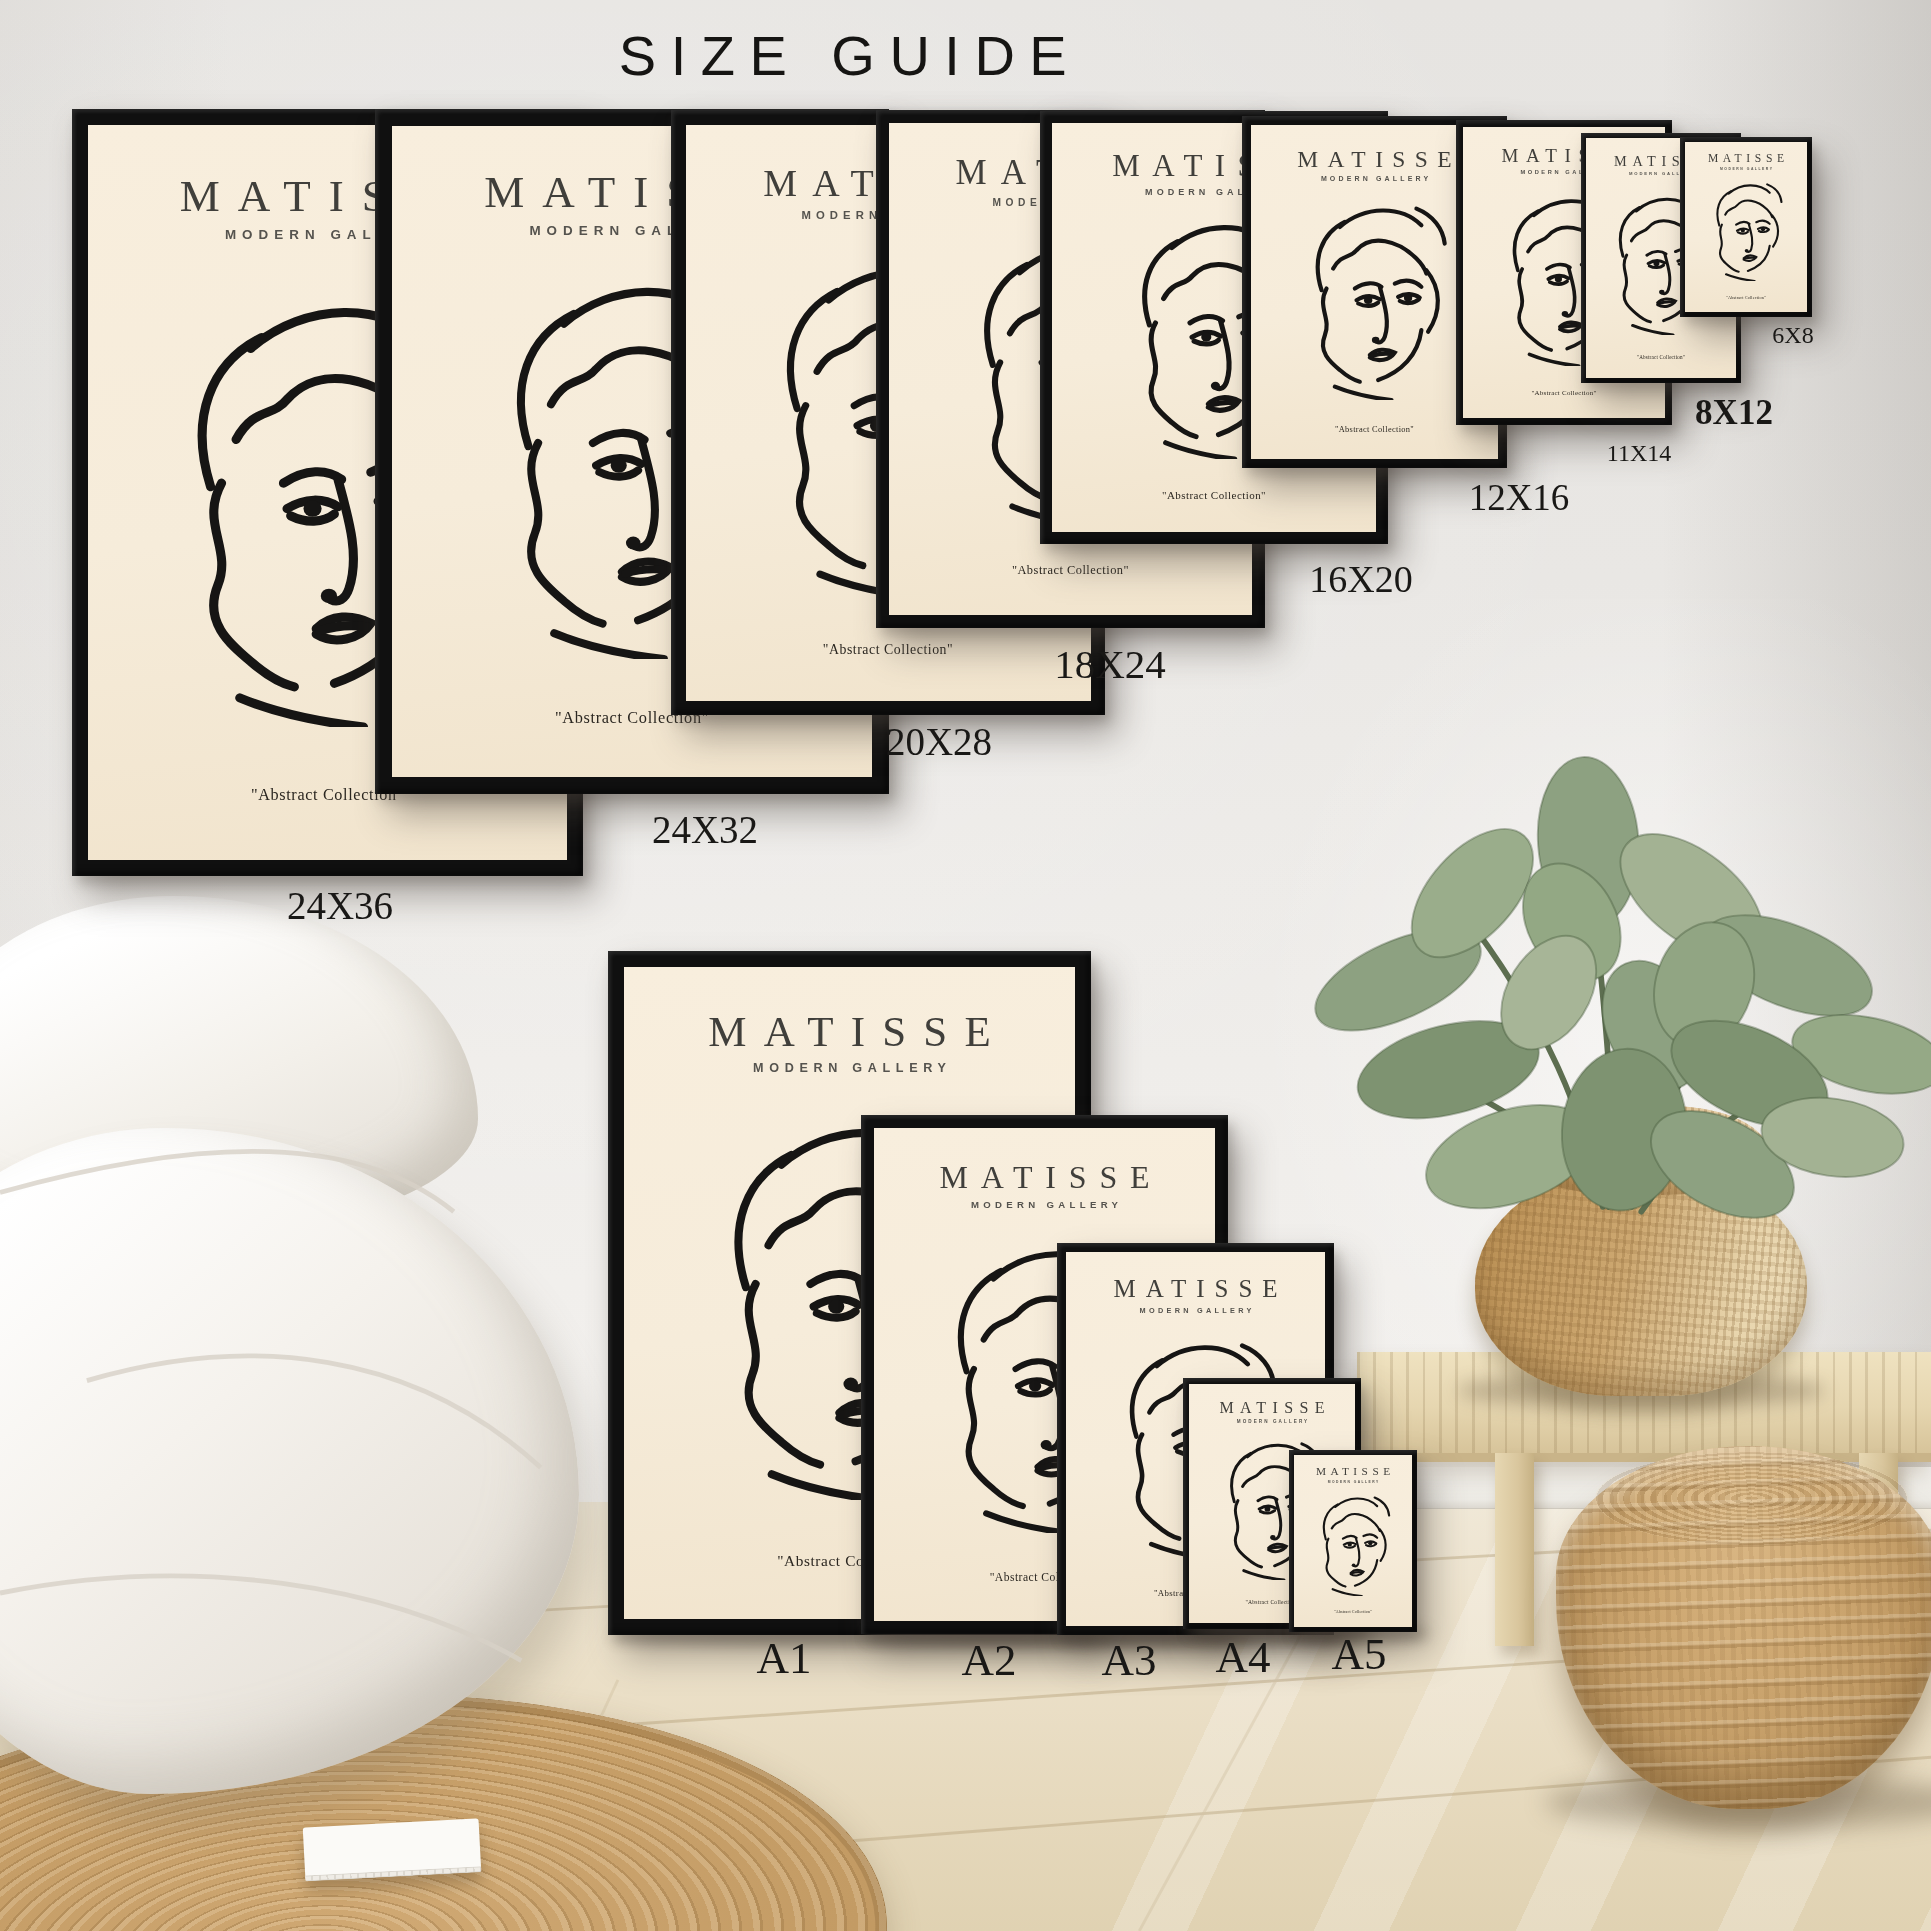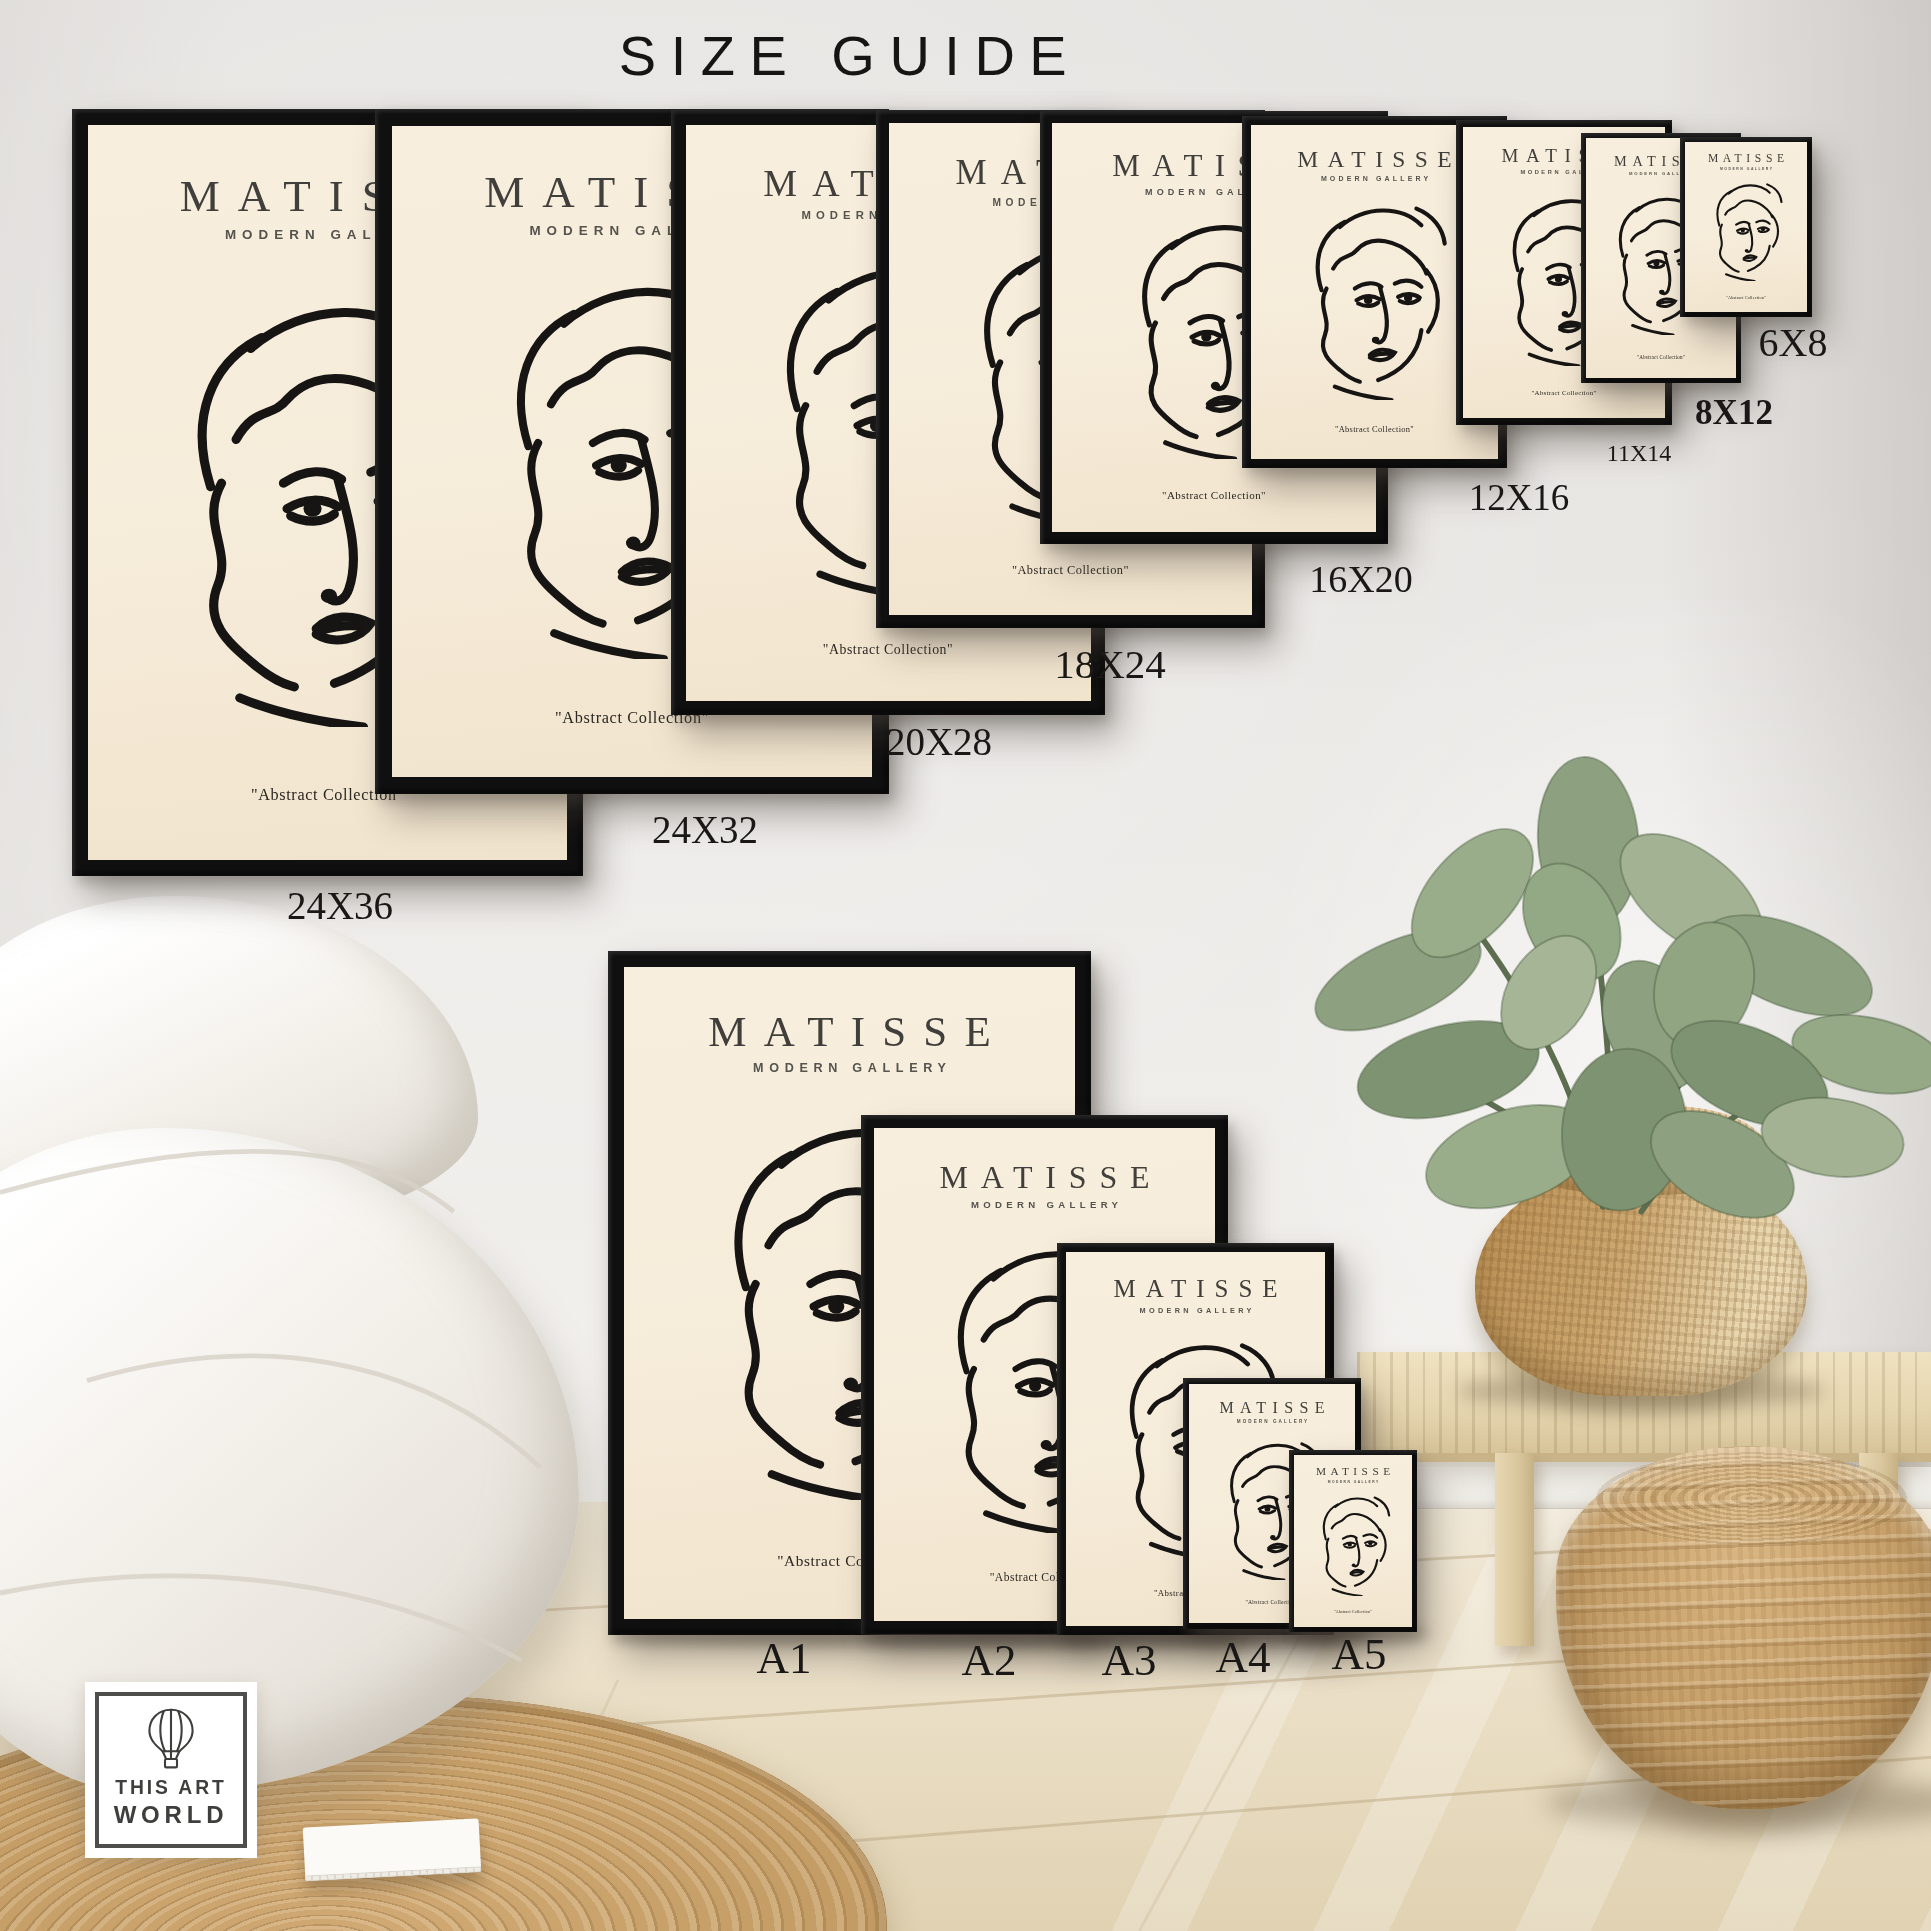--- a/index.html
+++ b/index.html
@@ -302,21 +302,21 @@
       <div class="poster" style="left: 1680px; top: 137px; width: 132px; height: 180px; z-index: 18;">
         <div class="paper" style="inset: 4.8px;">
           <div class="p-title" style="top: 10.5px; font-size: 11.6px; letter-spacing: 0.4em; padding-left: 0.4em; box-sizing: border-box;">MATISSE</div>
           <div class="p-sub" style="top: 25px; font-size: 3.4px; letter-spacing: 0.45em; padding-left: 0.45em; box-sizing: border-box;">MODERN GALLERY</div>
           <svg viewBox="0 0 200 250" class="p-face" style="top: 34px; height: 105px;">
             <use href="#face"></use>
           </svg>
           <div class="p-caption" style="bottom: 12.7px; font-size: 4.2px; letter-spacing: 0.04em;">"Abstract Collection"</div>
         </div>
       </div>
-      <div class="size-label" style="left: 1793px; top: 323px; font-size: 40px;">6X8</div>
+      <div class="size-label" style="left: 1793px; top: 323px; font-size: 24px;">6X8</div>
       <div class="contact-shadow" style="left: 612px; top: 1627px; width: 512px; height: 19.3px; z-index: 23;"></div>
       <div class="poster" style="left: 608px; top: 951px; width: 483px; height: 684px; z-index: 24;">
         <div class="paper" style="inset: 16.4px;">
           <div class="p-title" style="top: 40px; font-size: 43px; letter-spacing: 0.4em; padding-left: 0.4em; box-sizing: border-box;">MATISSE</div>
           <div class="p-sub" style="top: 94px; font-size: 12.6px; letter-spacing: 0.45em; padding-left: 0.45em; box-sizing: border-box;">MODERN GALLERY</div>
           <svg viewBox="0 0 200 250" class="p-face" style="top: 130px; height: 403px;">
             <use href="#face"></use>
           </svg>
           <div class="p-caption" style="bottom: 49px; font-size: 15.3px; letter-spacing: 0.04em;">"Abstract Collection"</div>
         </div>
@@ -365,30 +365,14 @@
           <div class="p-sub" style="top: 25px; font-size: 3.3px; letter-spacing: 0.45em; padding-left: 0.45em; box-sizing: border-box;">MODERN GALLERY</div>
           <svg viewBox="0 0 200 250" class="p-face" style="top: 34px; height: 107px;">
             <use href="#face"></use>
           </svg>
           <div class="p-caption" style="bottom: 13px; font-size: 4px; letter-spacing: 0.04em;">"Abstract Collection"</div>
         </div>
       </div>
       <div class="size-label" style="left: 1359px; top: 1632px; font-size: 45px;">A5</div>
     </div>
 
-  <div class="abs logo-box">
-    <div class="logo-inner">
-      <svg width="60" height="70" viewBox="0 0 100 110">
-        <g stroke="#3e3e3c" stroke-width="3.5" fill="none" stroke-linecap="round">
-          <path d="M50,8 C72,8 86,24 86,43 C86,59 73,69 64,77 L36,77 C27,69 14,59 14,43 C14,24 28,8 50,8 Z"></path>
-          <path d="M38,10 C30,30 30,57 40,77"></path>
-          <path d="M62,10 C70,30 70,57 60,77"></path>
-          <path d="M50,8 L50,77"></path>
-          <path d="M36,77 L42,90 M64,77 L58,90 M50,77 L50,90"></path>
-          <rect x="40" y="90" width="20" height="14" rx="2"></rect>
-        </g>
-      </svg>
-      <div class="logo-l1">THIS ART</div>
-      <div class="logo-l2">WORLD</div>
-    </div>
-  </div>
 </div>
 
 
 </body></html>

